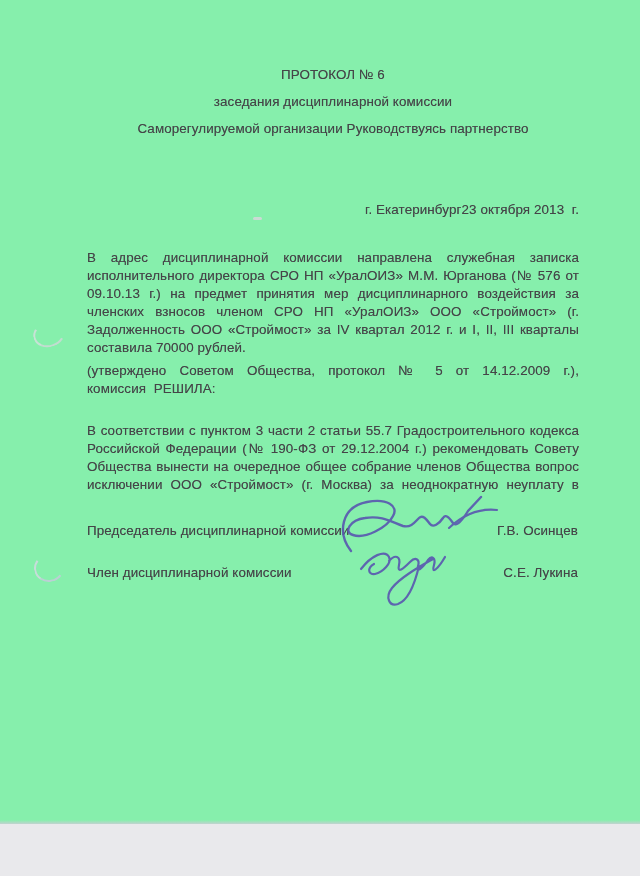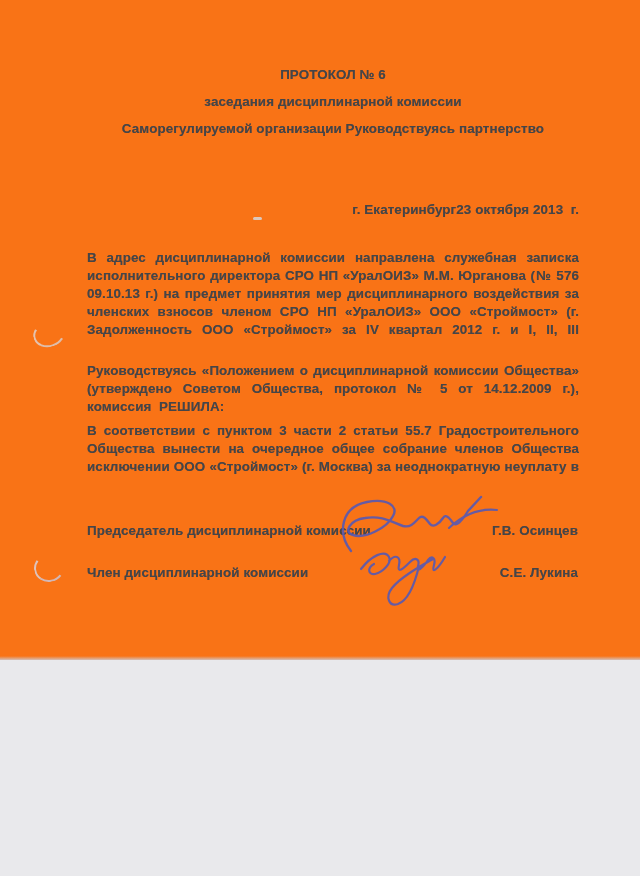--- a/index.html
+++ b/index.html
@@ -1,23 +1,22 @@
 <!DOCTYPE html>
 <html><head>
 <meta charset="utf-8">
 <style>
   html,body{margin:0;padding:0;background:#e9e9ec;}
   .page{
     position:relative;
-    width:640px;height:660px;
-    background:#f97316;
+    width:640px;height:824px;
+    background:#86efac;
     overflow:hidden;
     font-family:"Liberation Sans", sans-serif;
     color:#454548;
-    font-weight:bold;
   }
   .page::after{
     content:"";position:absolute;left:0;right:0;bottom:0;height:4px;
     background:linear-gradient(to bottom, rgba(220,220,228,0), rgba(205,205,215,.85));
   }
   .txt{
     position:absolute;
     font-size:13.4px;
     line-height:18px;
     letter-spacing:.1px;
@@ -71,28 +70,29 @@
     <span>23 октября 2013&nbsp; г.</span>
   </div>
   <div class="dash-mark"></div>
 
   <div class="paragraph" style="top:249px">
       <div class="line">В адрес дисциплинарной комиссии направлена служебная записка</div>
       <div class="line">исполнительного директора СРО НП «УралОИЗ» М.М. Юрганова (№ 576 от</div>
       <div class="line">09.10.13 г.) на предмет принятия мер дисциплинарного воздействия за неуплату</div>
       <div class="line">членских взносов членом СРО НП «УралОИЗ» ООО «Строймост» (г. Москва).</div>
       <div class="line">Задолженность ООО «Строймост» за IV квартал 2012 г. и I, II, III кварталы 2013 г.</div>
+      <div class="line last">составила 70000 рублей.</div>
     </div>
   <div class="paragraph" style="top:362px">
-      <div class="line">Руководствуясь «Положением о дисциплинарной комиссии Общества»</div>
       <div class="line">(утверждено Советом Общества, протокол № 5 от 14.12.2009 г.), дисциплинарная</div>
       <div class="line last">комиссия &nbsp;РЕШИЛА:</div>
     </div>
   <div class="paragraph" style="top:422px">
       <div class="line">В соответствии с пунктом 3 части 2 статьи 55.7 Градостроительного кодекса</div>
+      <div class="line">Российской Федерации (№ 190-ФЗ от 29.12.2004 г.) рекомендовать Совету</div>
       <div class="line">Общества вынести на очередное общее собрание членов Общества вопрос об</div>
       <div class="line">исключении ООО «Строймост» (г. Москва) за неоднократную неуплату в течение</div>
     </div>
 
   <div class="txt sig-label" style="top:522px">Председатель дисциплинарной комиссии</div>
   <div class="txt sig-name" style="top:522px">Г.В. Осинцев</div>
 
   <div class="txt sig-label" style="top:564px">Член дисциплинарной комиссии</div>
   <div class="txt sig-name" style="top:564px">С.Е. Лукина</div>
 

